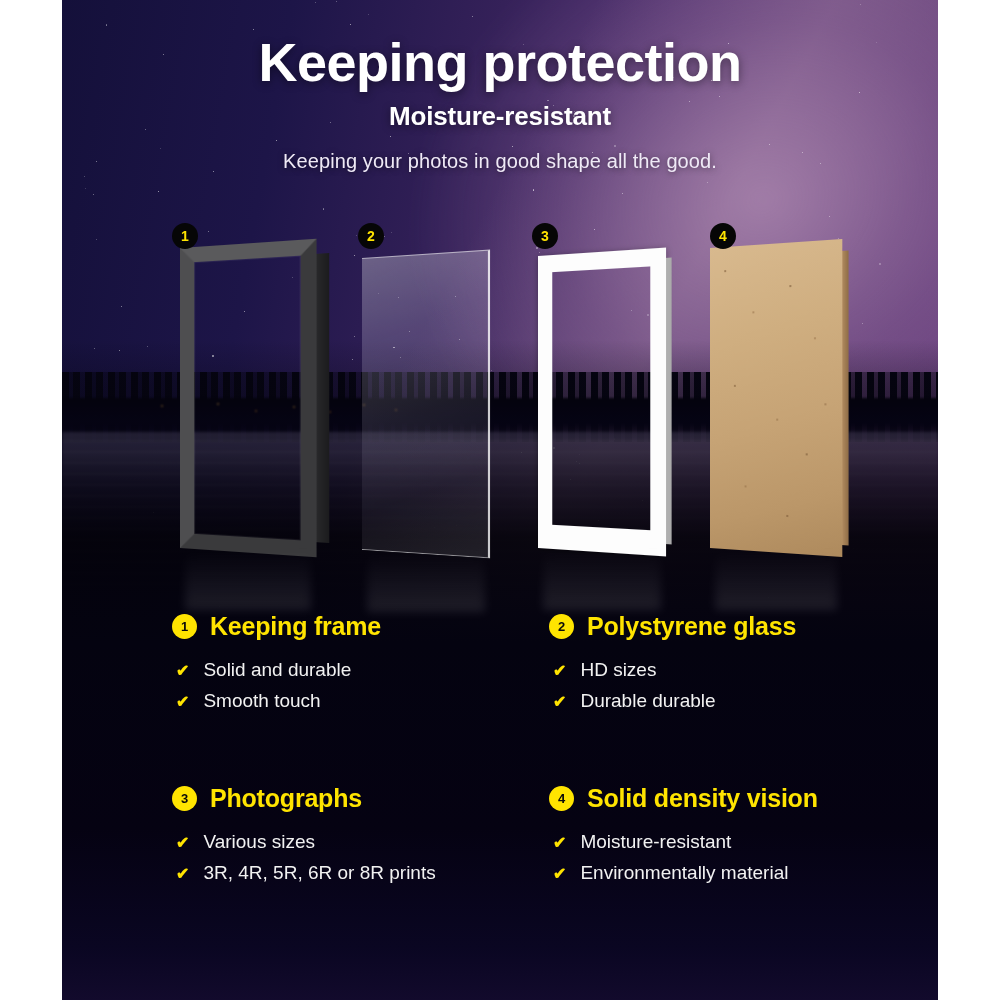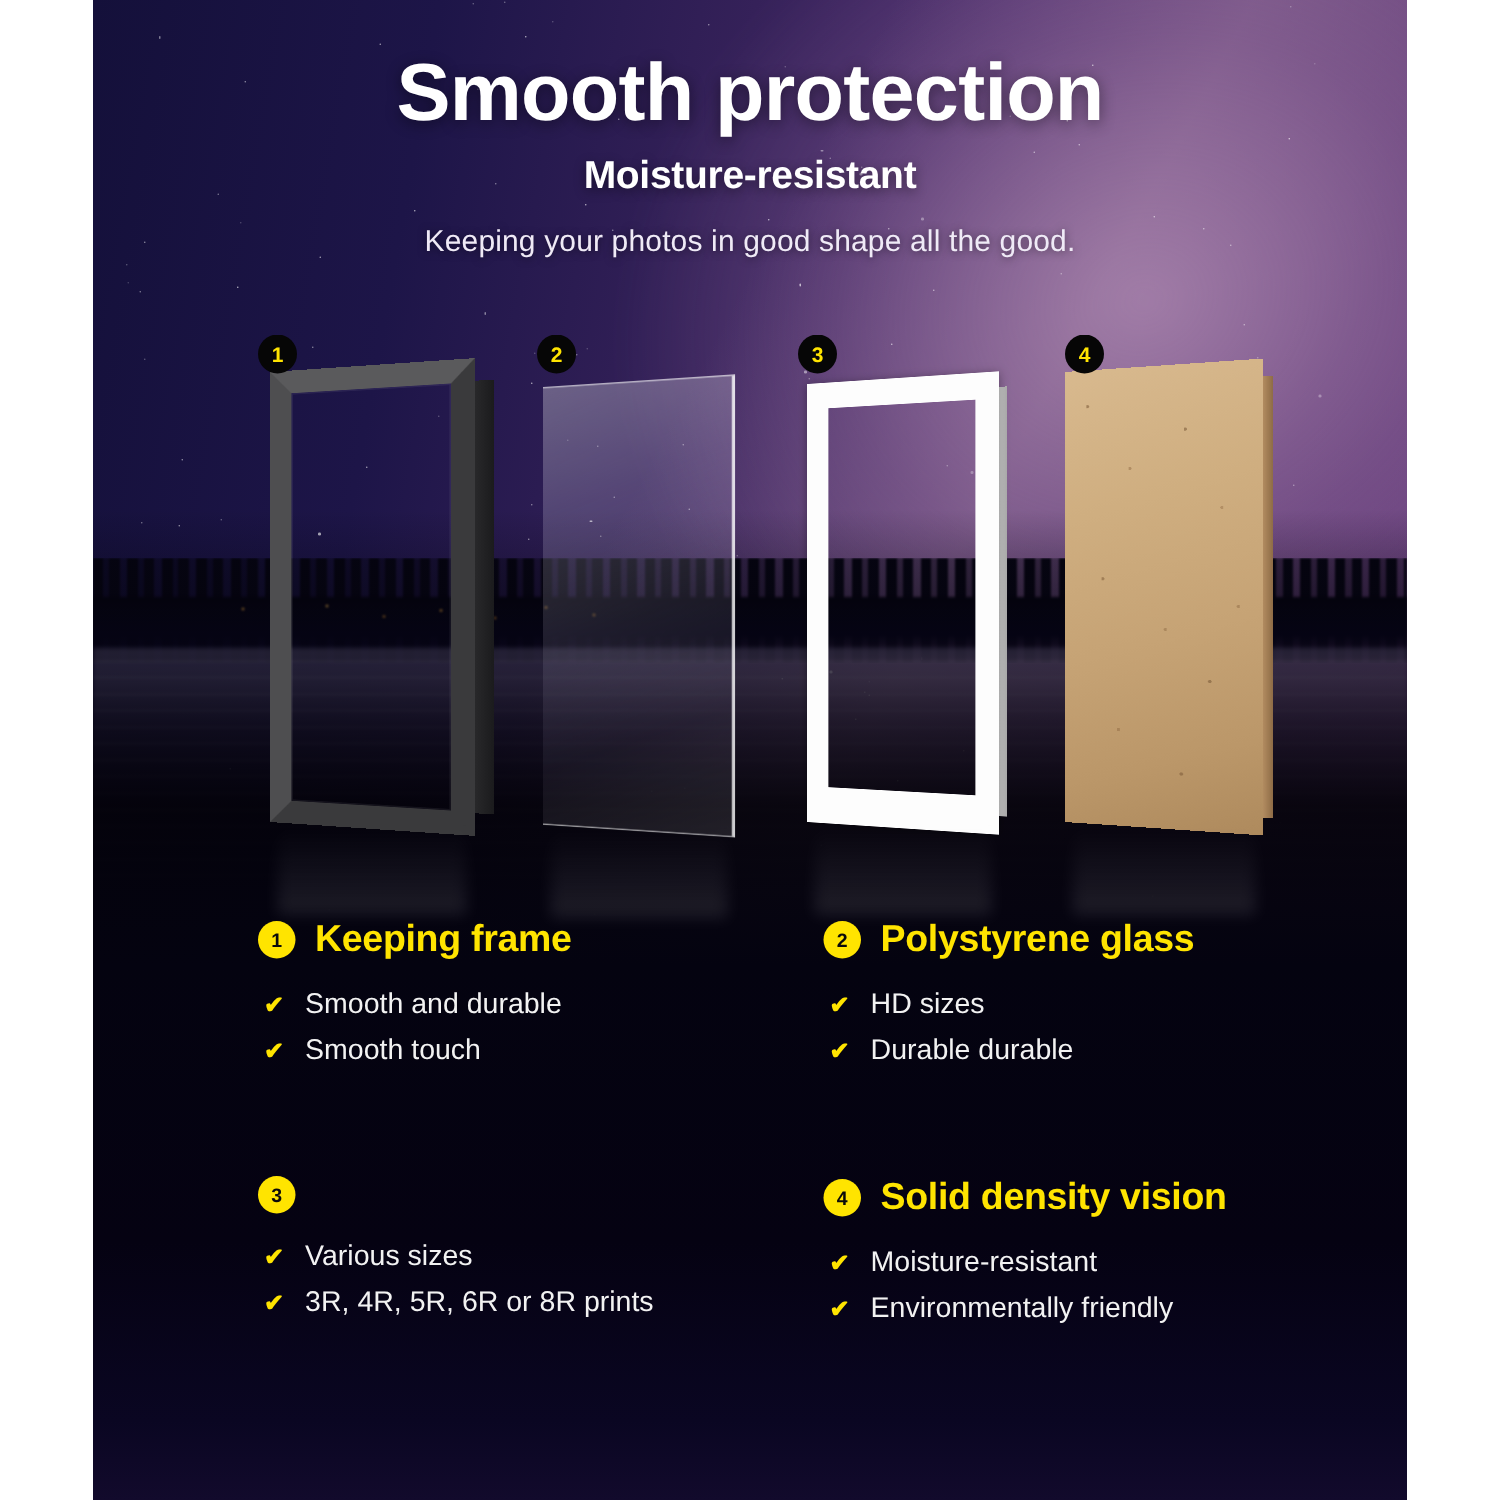--- a/index.html
+++ b/index.html
@@ -495,21 +495,21 @@
       </div>
     <div class="treeline"></div>
     <div class="treeline2"></div>
     <div class="townlights"></div>
     <div class="water"></div>
     <div class="waterbands"></div>
     <div class="nightfade"></div>
   </div>
 
   <div class="head">
-    <h1 class="h1">Smooth protection</h1>
+    <h1 class="h1">Keeping protection</h1>
     <h2 class="h2">Moisture-resistant</h2>
     <p class="h3">Keeping your photos in good shape all the good.</p>
   </div>
 
   <div class="parts">
 
     <div class="badge-dark" style="left:110px;top:223px;">1</div>
     <div class="badge-dark" style="left:296px;top:223px;">2</div>
     <div class="badge-dark" style="left:470px;top:223px;">3</div>
     <div class="badge-dark" style="left:648px;top:223px;">4</div>
@@ -542,21 +542,21 @@
   <div class="legend">
 
     <div class="litem">
       <div class="lhead">
         <div class="badge-yellow">1</div>
         <div class="ltitle">Keeping frame</div>
       </div>
       <ul class="lbul">
         <li>
           <span class="chk">✔</span>
-          <span>Smooth and durable</span>
+          <span>Solid and durable</span>
         </li>
         <li>
           <span class="chk">✔</span>
           <span>Smooth touch</span>
         </li>
       </ul>
     </div>
 
     <div class="litem">
       <div class="lhead">
@@ -571,20 +571,21 @@
         <li>
           <span class="chk">✔</span>
           <span>Durable durable</span>
         </li>
       </ul>
     </div>
 
     <div class="litem">
       <div class="lhead">
         <div class="badge-yellow">3</div>
+        <div class="ltitle">Photographs</div>
       </div>
       <ul class="lbul">
         <li>
           <span class="chk">✔</span>
           <span>Various sizes</span>
         </li>
         <li>
           <span class="chk">✔</span>
           <span>3R, 4R, 5R, 6R or 8R prints</span>
         </li>
@@ -596,18 +597,18 @@
         <div class="badge-yellow">4</div>
         <div class="ltitle">Solid density vision</div>
       </div>
       <ul class="lbul">
         <li>
           <span class="chk">✔</span>
           <span>Moisture-resistant</span>
         </li>
         <li>
           <span class="chk">✔</span>
-          <span>Environmentally friendly</span>
+          <span>Environmentally material</span>
         </li>
       </ul>
     </div>
   </div>
 </div>
 
 </body></html>

